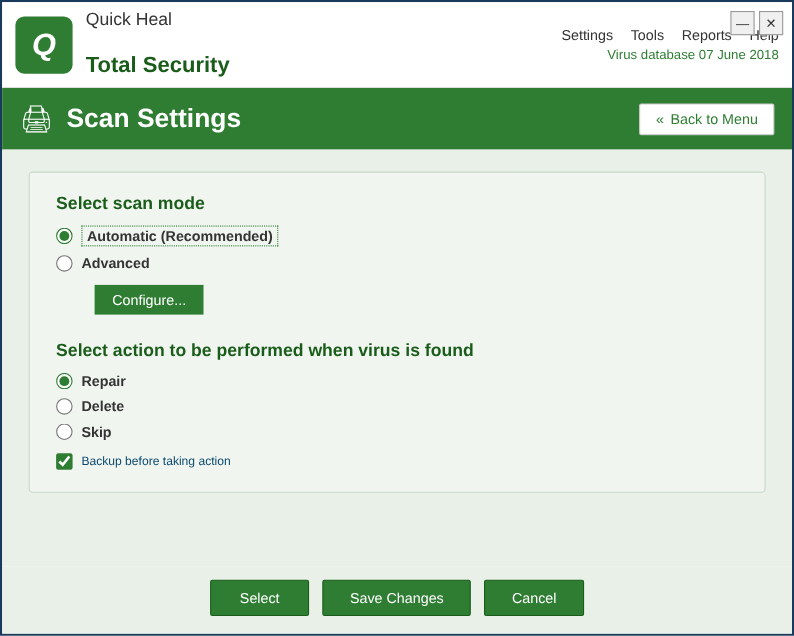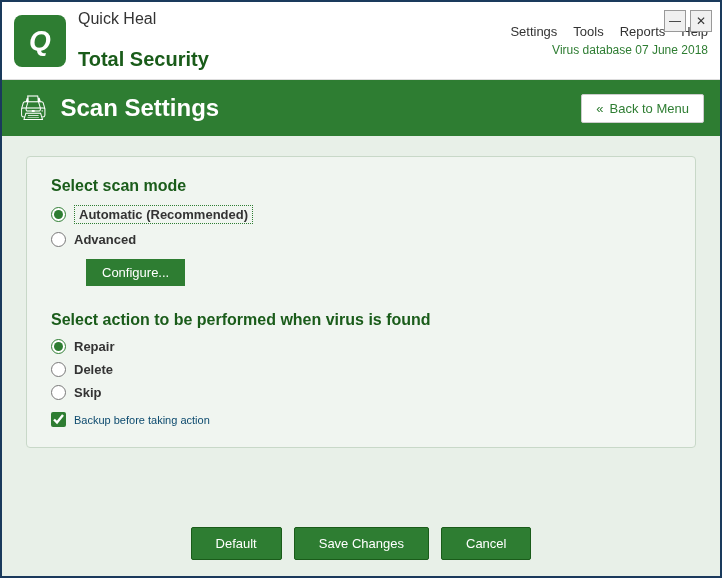--- a/index.html
+++ b/index.html
@@ -326,18 +326,18 @@
         </div>
         <label class="checkbox-item">
           <input type="checkbox" checked="" style="">
           <span class="checkbox-label">Backup before taking action</span>
         </label>
       </div>
     </div>
   </div>
 
   <div class="footer-area">
-    <button class="footer-btn">Default</button>
+    <button class="footer-btn">Select</button>
     <button class="footer-btn">Save Changes</button>
     <button class="footer-btn">Cancel</button>
   </div>
 
 </div>
 
 </body></html>

